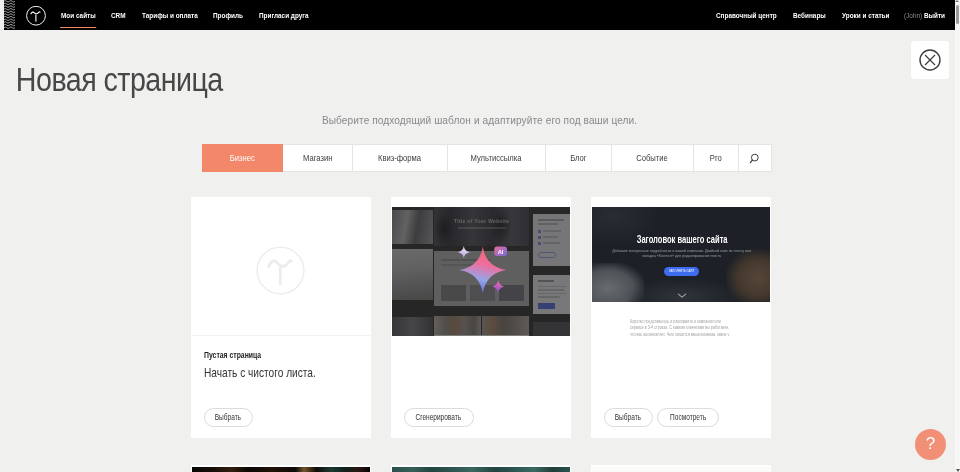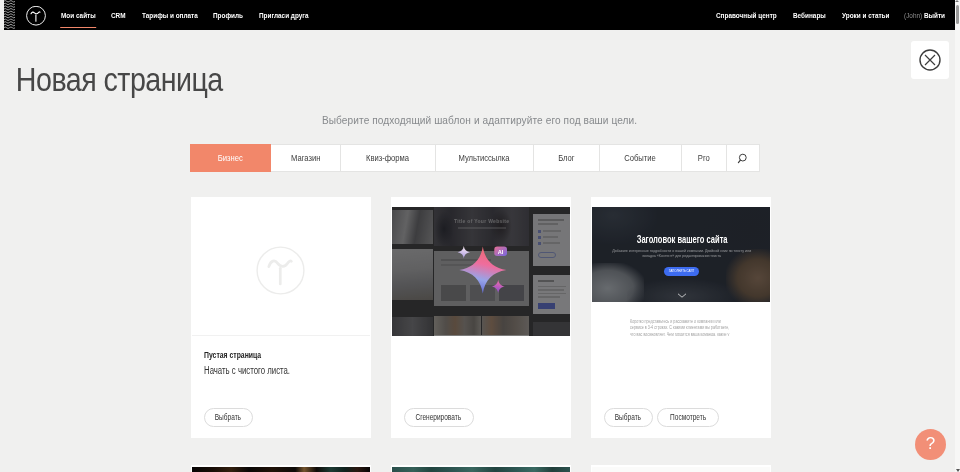--- a/index.html
+++ b/index.html
@@ -22,34 +22,34 @@
 
   
   #close { position:absolute; left:911px; top:41px; width:38px; height:38px; background:#fff; border-radius:3px; display:flex; align-items:center; justify-content:center; }
 
   
   #h1 { position:absolute; left:0; top:61px; width:960px; text-align:left; font-size:33px; font-weight:normal; color:#474747; letter-spacing:-0.6px; }
   #sub { position:absolute; left:0; top:114px; width:960px; text-align:center; font-size:11px; color:#86898c; letter-spacing:0.1px; }
   .sx { display:inline-block; }
 
   
-  #tabs { position:absolute; left:190px; top:144px; width:581px; height:28px; display:flex; }
+  #tabs { position:absolute; left:202px; top:144px; width:581px; height:28px; display:flex; }
   .tab { background:#fff; border:1px solid #e4e4e3; border-left:none; display:flex; align-items:center; justify-content:center; font-size:8.7px; color:#3d3d3d; }
   .tab i { font-style:normal; display:inline-block; transform:scaleX(0.88); }
   .tab:first-child { border-left:1px solid #e4e4e3; }
   .tab.on { background:#f2876a; border-color:#f2876a; color:#fff; }
 
   
   .card { position:absolute; top:197px; width:180.5px; height:240.5px; background:#fff; }
   #card1 { left:190.5px; } #card2 { left:390.5px; } #card3 { left:590.5px; }
   .thumb { position:relative; margin:10px auto 0; width:178px; height:129px; overflow:hidden; }
   .cbody { padding:13.5px 13px 0; }
   .ctitle { font-size:8.8px; font-weight:bold; color:#222; white-space:nowrap; }
   .ctitle span, .cdesc span { display:inline-block; transform:scaleX(0.78); transform-origin:left top; }
-  .cdesc { margin-top:5.5px; font-size:10px; color:#333; }
+  .cdesc { margin-top:5.5px; font-size:13px; color:#333; }
   .cdesc span { width:205px; line-height:10.4px; }
   .btnrow { position:absolute; left:13px; bottom:11px; display:flex; gap:4.5px; }
   .btn { height:18.5px; border:1px solid #dcdcdc; border-radius:9.5px; background:#fff; display:flex; align-items:center; justify-content:center; font-size:8.4px; color:#333; white-space:nowrap; }
   .btn span { display:inline-block; transform:scaleX(0.78); }
 
   
   #help { position:absolute; left:915px; top:428.5px; width:31px; height:31px; border-radius:50%; background:#f28f77; color:#fff; display:flex; align-items:center; justify-content:center; font-size:17px; font-weight:normal; }
 
   
   .bcard { position:absolute; top:465.2px; width:180.5px; height:20px; background:#fff; }

